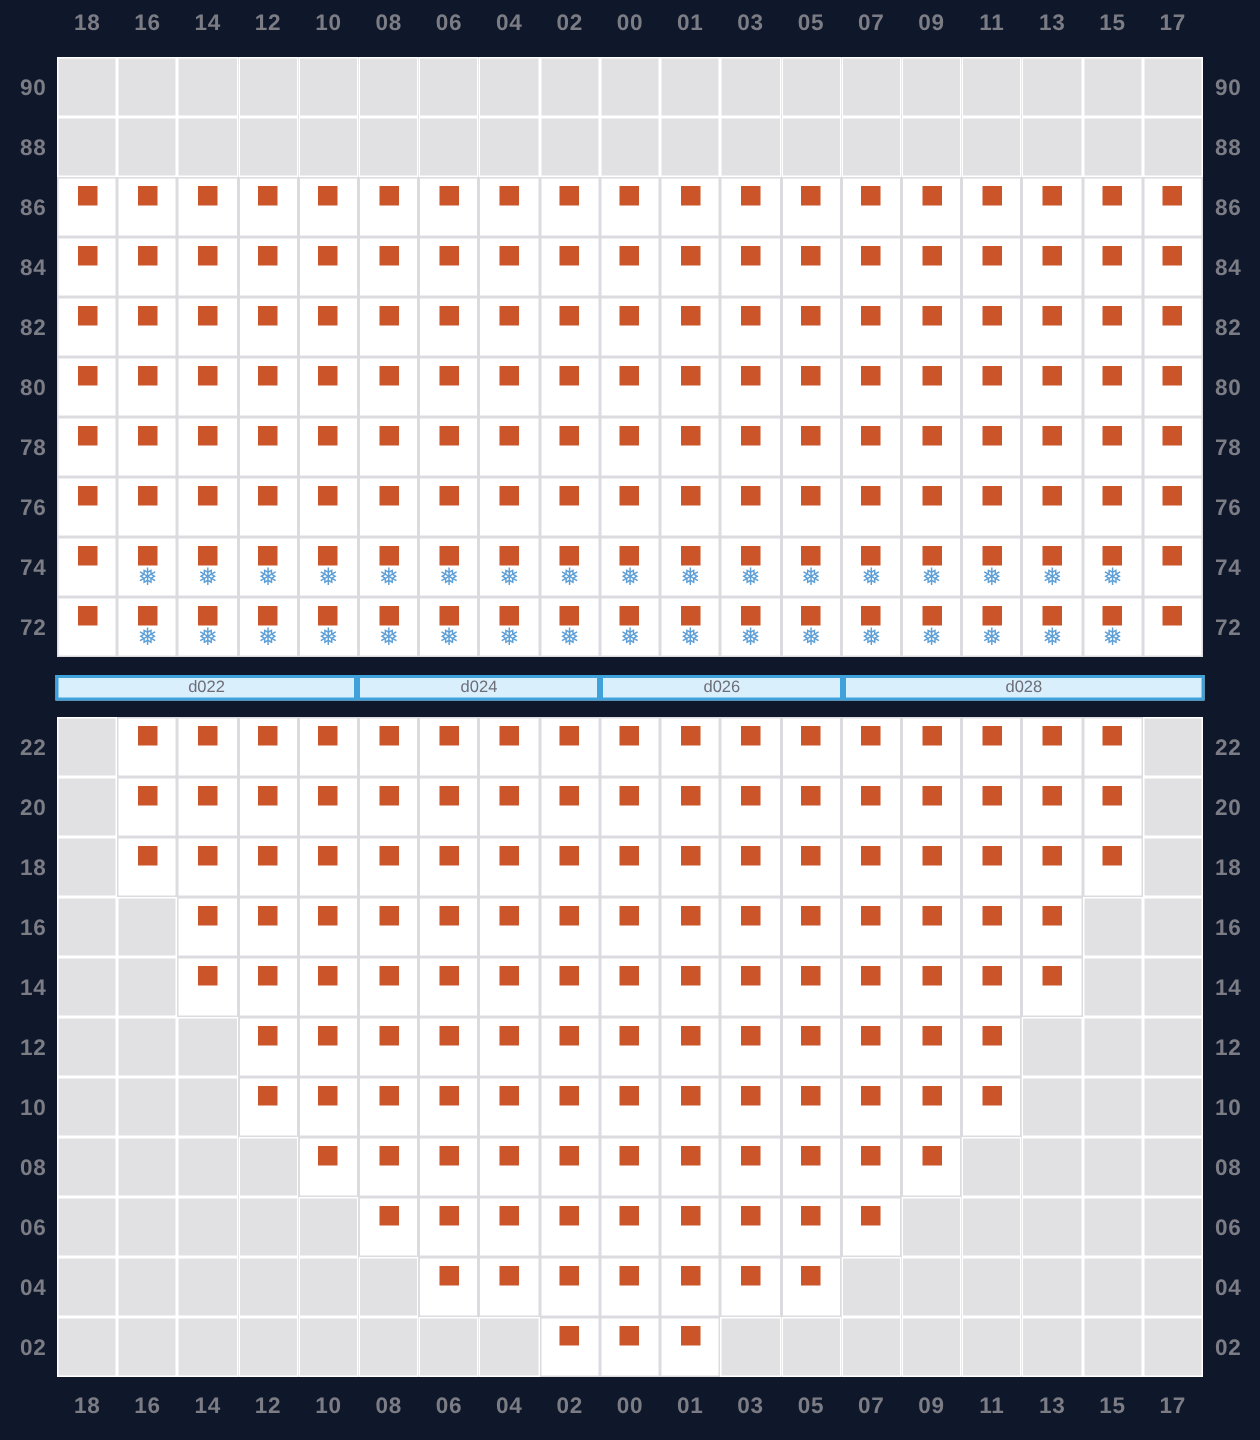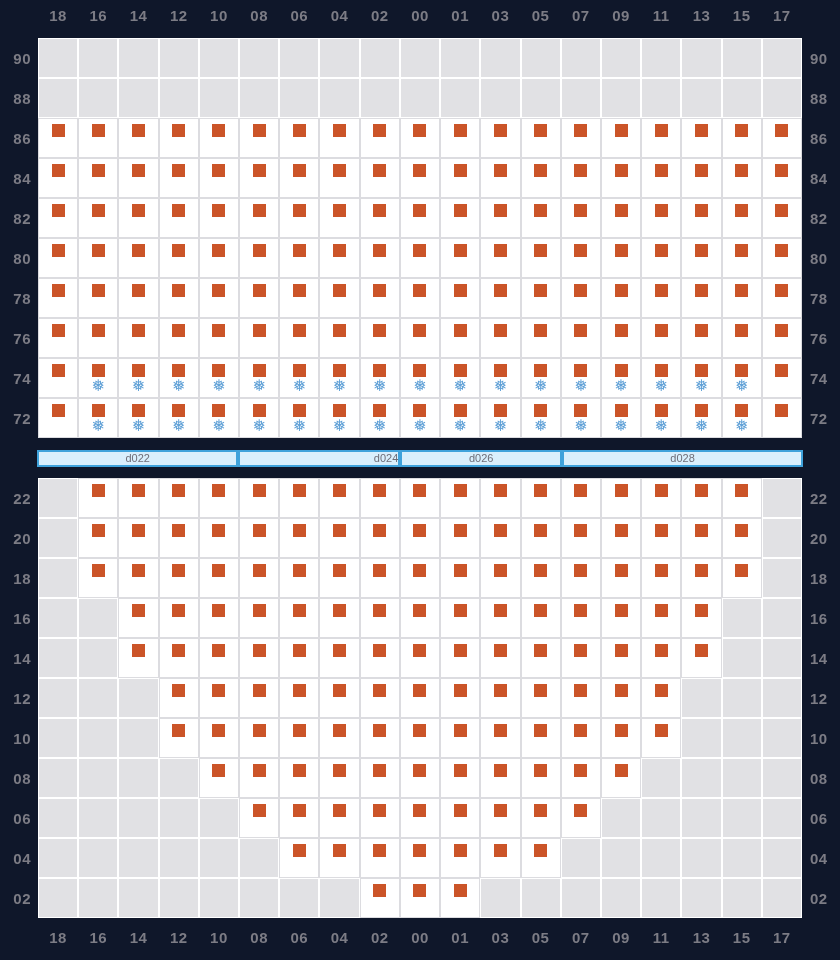--- a/index.html
+++ b/index.html
@@ -607,21 +607,21 @@
         <span class="snow">❅</span>
       </div>
       <div class="cell white">
         <div class="marker"></div>
       </div>
     </div>
   <div id="day-bar">
       <div class="seg" style="flex-grow: 5;">
         <span class="seglbl">d022</span>
       </div>
-      <div class="seg" style="flex-grow: 4; justify-content: flex-end;">
+      <div class="seg" style="flex-grow: 4;">
         <span class="seglbl">d024</span>
       </div>
       <div class="seg" style="flex-grow: 4;">
         <span class="seglbl">d026</span>
       </div>
       <div class="seg" style="flex-grow: 6; align-items: center;">
         <span class="seglbl">d028</span>
       </div>
     </div>
   <div id="panel-bottom" class="panel">

